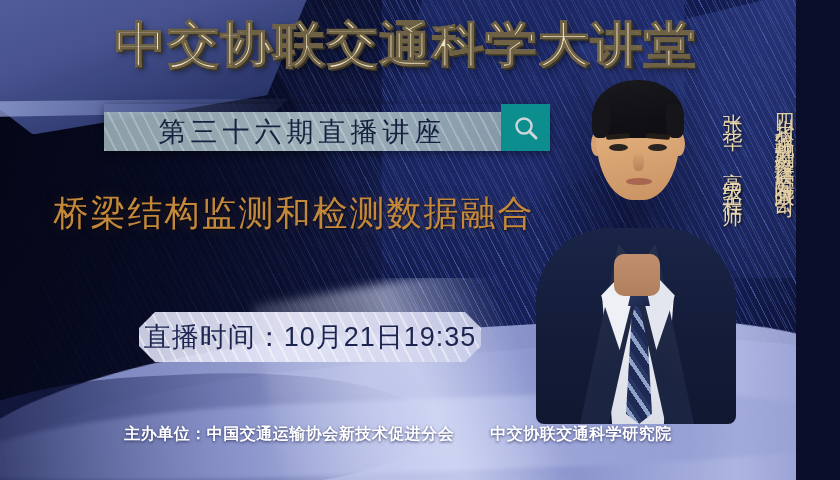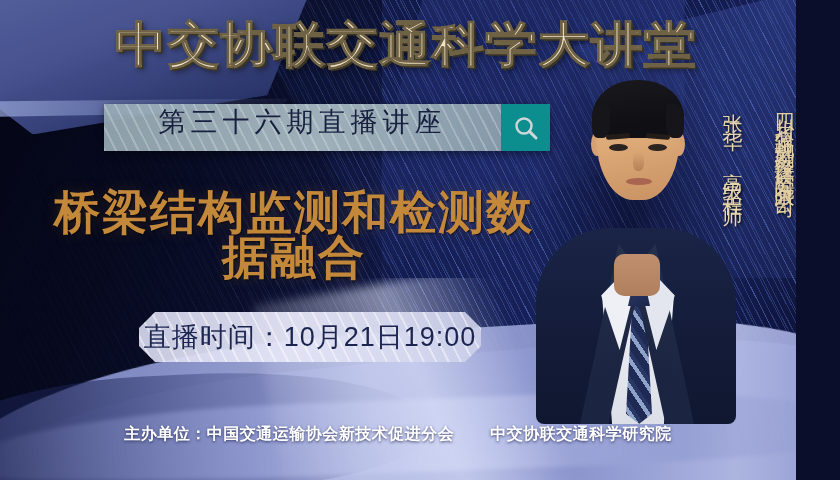--- a/index.html
+++ b/index.html
@@ -200,22 +200,22 @@
 
   
   .sub-bar{
     position:absolute; left:104px; top:104px; width:446px; height:47px;
     display:flex; align-items:stretch;
     box-shadow:0 2px 8px rgba(0,0,0,.45);
   }
   .sub-bar-text{
     flex:1;
     background:linear-gradient(100deg, rgba(151,170,180,.92) 0%, rgba(166,184,192,.95) 55%, rgba(142,162,174,.92) 100%);
-    display:flex; align-items:flex-start; justify-content:center;
-    position:relative; overflow:hidden;
+    display:flex; align-items:center; justify-content:center;
+    position:relative; overflow:hidden;margin-top:8px;
   }
   .sub-bar-text::after{
     content:""; position:absolute; inset:0;
     background:repeating-linear-gradient(63deg, rgba(255,255,255,.22) 0 2px, rgba(255,255,255,0) 2px 10px);
     pointer-events:none;
   }
   .sub-bar-text span{
     position:relative; z-index:2;
     font-size:27px; font-weight:500; letter-spacing:5px;
     color:#17203f;
@@ -224,22 +224,22 @@
     width:49px;
     background:#0c8e8e;
     display:flex; align-items:center; justify-content:center;
   }
   .sub-bar-icon svg{ display:block; }
 
   
   .lecture-title{
     position:absolute; left:34px; top:190px; width:520px;
     text-align:center;
-    font-size:46px; line-height:45px;
-    font-weight:bold; letter-spacing:2px;
+    font-size:35px; line-height:45px;
+    font-weight:normal; letter-spacing:2px;
     color:#c4883a;
     text-shadow:1px 1px 2px rgba(0,0,0,.6), 0 0 14px rgba(150,100,30,.25);
   }
   .lecture-title .l2{ display:block; }
 
   
   .time-badge{
     position:absolute; left:139px; top:312px; width:342px; height:50px;
     background:linear-gradient(96deg, rgba(214,216,238,.92) 0%, rgba(228,229,246,.95) 46%, rgba(205,208,234,.90) 100%);
     clip-path:polygon(16px 0%, calc(100% - 16px) 0%, 100% 16px, 100% calc(100% - 16px), calc(100% - 16px) 100%, 16px 100%, 0% calc(100% - 16px), 0% 16px);
@@ -342,21 +342,21 @@
         <line x1="17.4" y1="17.4" x2="24" y2="24" stroke="#cfd6da" stroke-width="3" stroke-linecap="round"></line>
       </svg>
     </div>
   </div>
 
   <div class="lecture-title">
     <span class="l1">桥梁结构监测和检测数据融合</span>
   </div>
 
   <div class="time-badge">
-    <span>直播时间：10月21日19:00</span>
+    <span>直播时间：10月21日19:35</span>
   </div>
 
   <div class="v-name">张二华 高级工程师</div>
   <div class="v-org">四川省公路规划勘察设计研究院有限公司</div>
 
   <div class="footer">
     <span>主办单位：中国交通运输协会新技术促进分会</span>
     <span class="gap"></span>
     <span>中交协联交通科学研究院</span>
   </div>

